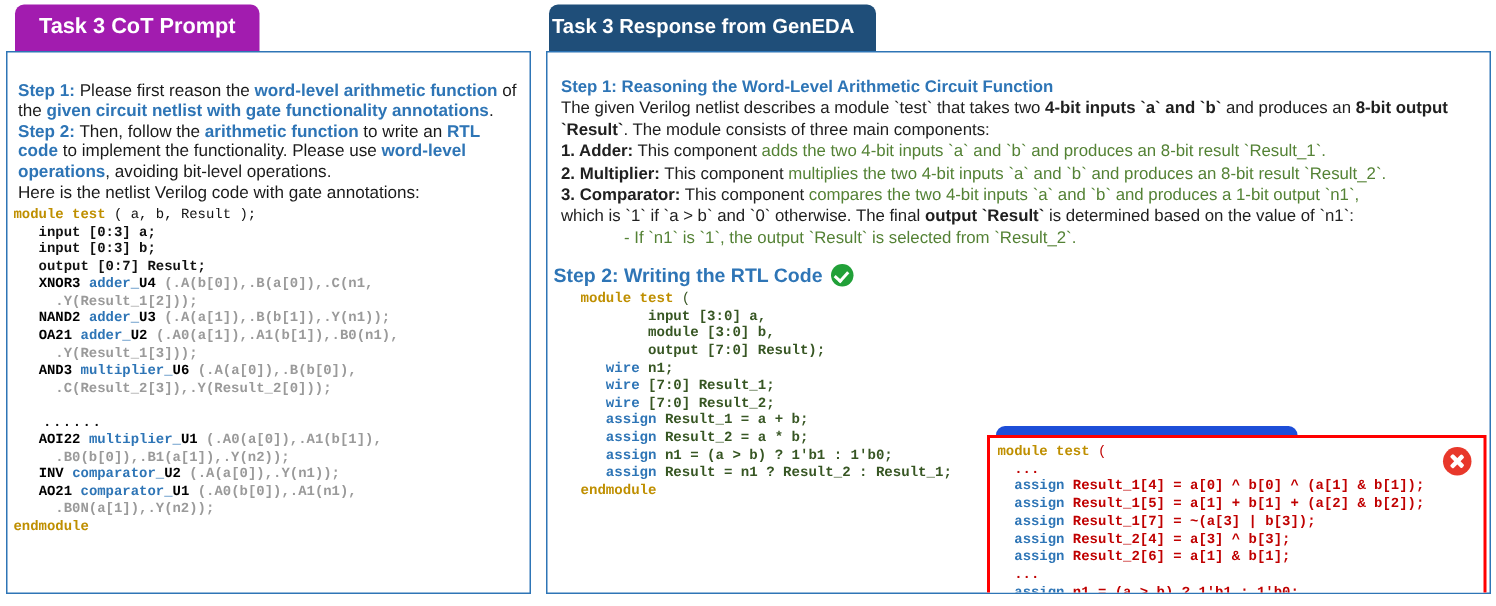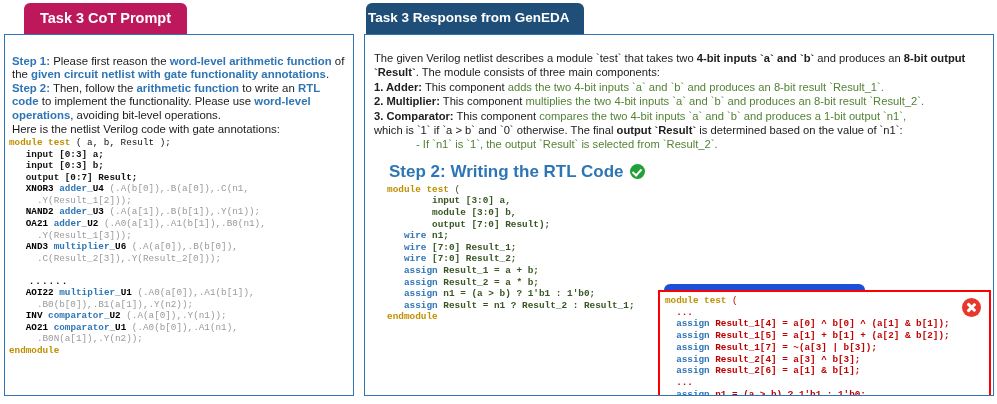--- a/index.html
+++ b/index.html
@@ -18,24 +18,24 @@
     color:#ffffff;
     font-weight:bold;
     border-radius:6px 6px 0 0;
     line-height:1;
     white-space:nowrap;
   }
 
   
   #left-panel{left:4px;top:3px;width:352px;height:396px;}
   #left-tab{
-    background:#be185d;
+    background:#a21caf;
     font-size:14.5px;
     padding:8px 16px 25px 16px;
-    margin-left:20px;
+    margin-left:6px;
   }
   #left-body{
     position:absolute;left:0;top:31px;width:350px;height:362px;
     border:1.5px solid #2E75B6;
     background:#ffffff;
     box-sizing:border-box;
     overflow:hidden;
   }
   .prose{
     padding:6px 6px 0 7px;
@@ -53,21 +53,21 @@
   }
   #left-code{
     padding:1px 0 0 4px;
     font-size:9.3px;
     line-height:11.55px;
     color:#111111;
   }
   .kw{color:#BF8F00;font-weight:bold;}
   .gate{color:#000000;font-weight:bold;}
   .inst{color:#2E75B6;font-weight:bold;}
-  .ports{color:#9a9a9a;}
+  .ports{color:#9a9a9a;font-weight:bold;}
   .sig{color:#111111;font-weight:bold;}
   .dots{color:#111111;font-weight:bold;letter-spacing:1px;}
 
   
   #right-panel{left:364px;top:3px;width:630px;height:396px;}
   #right-tab{
     background:#1F4E79;
     font-size:13.5px;
     padding:8px 14px 9px 2px;
     margin-left:2px;
@@ -84,22 +84,22 @@
     font-size:11.2px;
     line-height:14.4px;
     color:#202020;
   }
   .hd{color:#2E75B6;font-weight:bold;}
   .gr{color:#548235;}
   .bold{font-weight:bold;}
   .indent{padding-left:42px;}
 
   #step2-head{
-    margin:10px 0 0 24px;
-    font-size:17px;
+    margin:10px 0 0 4px;
+    font-size:13px;
     font-weight:bold;
     color:#2E75B6;
     display:flex;align-items:center;gap:6px;
   }
   .check{
     width:15px;height:15px;border-radius:50%;
     background:#21A038;display:inline-block;position:relative;flex:0 0 auto;
   }
   .check:after{
     content:"";position:absolute;left:4px;top:3px;
@@ -185,20 +185,21 @@
 <span class="ports">     .B0N(a[1]),.Y(n2));</span>
 <span class="kw">endmodule</span></div>
   </div>
 </div>
 
 <div class="panel" id="right-panel">
   <div class="tab-header" id="right-tab">Task 3 Response from GenEDA</div>
   <div id="right-body">
 
     <div id="gen-prose">
+      <div class="hd">Step 1: Reasoning the Word-Level Arithmetic Circuit Function</div>
       <div><span>The given Verilog netlist describes a module `test` that takes two </span><span class="bold">4-bit inputs `a` and `b`</span><span> and produces an </span><span class="bold">8-bit output `Result`</span><span>. The module consists of three main components:</span></div>
 
       <div><span class="bold">1. Adder:</span><span> This component </span><span class="gr">adds the two 4-bit inputs `a` and `b` and produces an 8-bit result `Result_1`.</span></div>
       <div><span class="bold">2. Multiplier:</span><span> This component </span><span class="gr">multiplies the two 4-bit inputs `a` and `b` and produces an 8-bit result `Result_2`.</span></div>
       <div><span class="bold">3. Comparator:</span><span> This component </span><span class="gr">compares the two 4-bit inputs `a` and `b` and produces a 1-bit output `n1`,</span></div>
 
       <div><span>which is `1` if `a &gt; b` and `0` otherwise. The final </span><span class="bold">output `Result`</span><span> is determined based on the value of `n1`:</span></div>
 
       <div class="gr indent">- If `n1` is `1`, the output `Result` is selected from `Result_2`.</div>
     </div>

